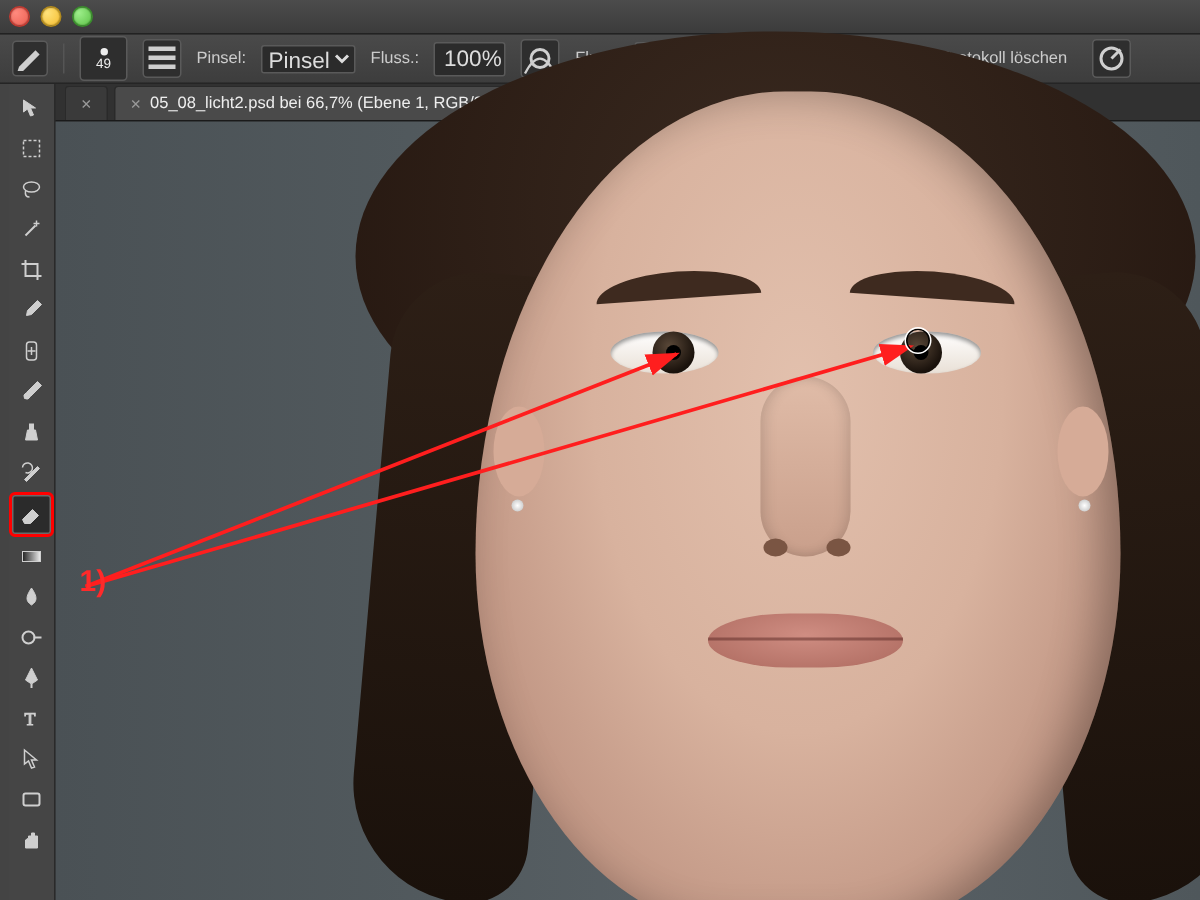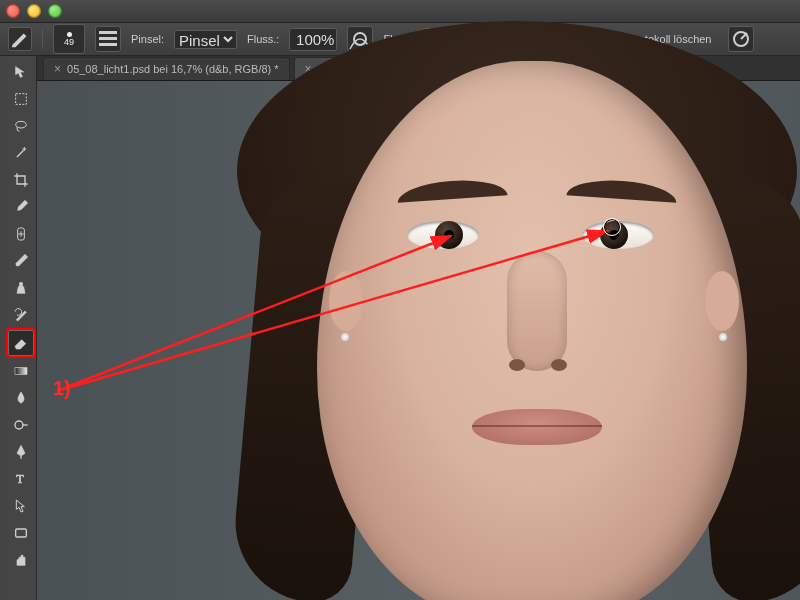--- a/index.html
+++ b/index.html
@@ -240,21 +240,20 @@
         <svg viewBox="0 0 24 24">
           <path d="M6 12 L6 20 L18 20 L18 8 L15 8 L15 5 L12 5 L12 8 L9 8 L9 10 Z" fill="#cfcfcf"></path>
         </svg>
       </div>
   </div>
 
   <div class="docarea">
     <div class="tabs">
       <div class="tab">
         <span class="closex">×</span>
-        <span>05_08_licht1.psd bei 16,7% (d&amp;b, RGB/8) *</span>
       </div>
       <div class="tab active">
         <span class="closex">×</span>
         <span>05_08_licht2.psd bei 66,7% (Ebene 1, RGB/8) *</span>
       </div>
     </div>
 
     <div class="canvaswrap">
       <div class="canvas">
         <div class="bgphoto"></div>

